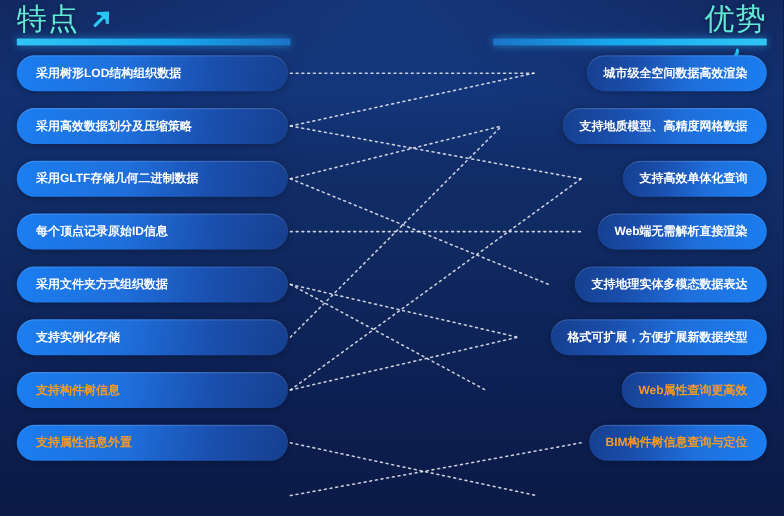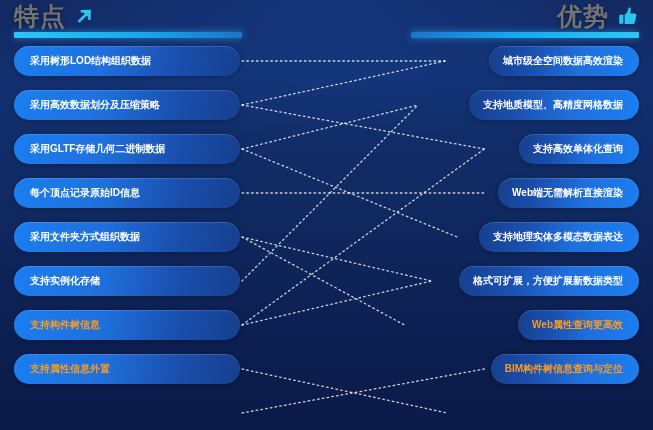--- a/index.html
+++ b/index.html
@@ -24,23 +24,23 @@
     content:"";position:absolute;inset:0;
     background:radial-gradient(ellipse 500px 200px at 50% 0%, rgba(30,90,190,0.30) 0%, rgba(12,30,80,0) 70%);
     z-index:0;pointer-events:none;
   }
   .layer{position:absolute;inset:0;z-index:2;}
   #lines{position:absolute;inset:0;z-index:1;}
 
   
   .hdr{position:absolute;display:flex;align-items:center;gap:8px;}
   .hdr-left{left:14px;top:2px;}
-  .hdr-right{right:14px;top:2px;flex-direction:row;}
+  .hdr-right{right:14px;top:2px;flex-direction:column;}
   .hdr-title{
-    font-size:25px;font-weight:bold;color:#737373;line-height:28px;
+    font-size:25px;font-weight:normal;color:#5eead4;line-height:28px;
     letter-spacing:1px;text-shadow:0 1px 4px rgba(0,0,0,.45);
   }
   .hdr-icon{display:block;}
   .bar{
     position:absolute;height:6px;border-radius:1px;top:32px;
   }
   .bar-left{
     left:14px;width:228px;
     background:linear-gradient(90deg,#2fc6f5 0%,#17a9ee 55%,#1b74c8 100%);
     box-shadow:0 0 7px rgba(45,180,255,.55);

